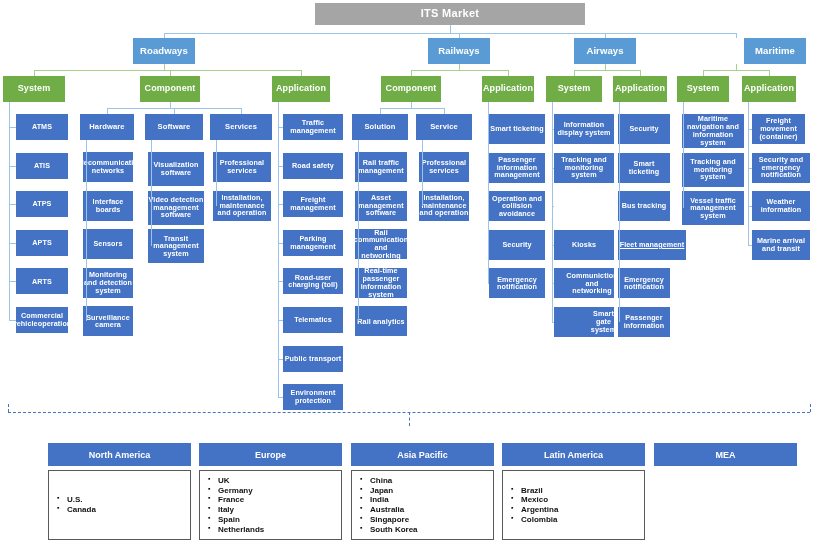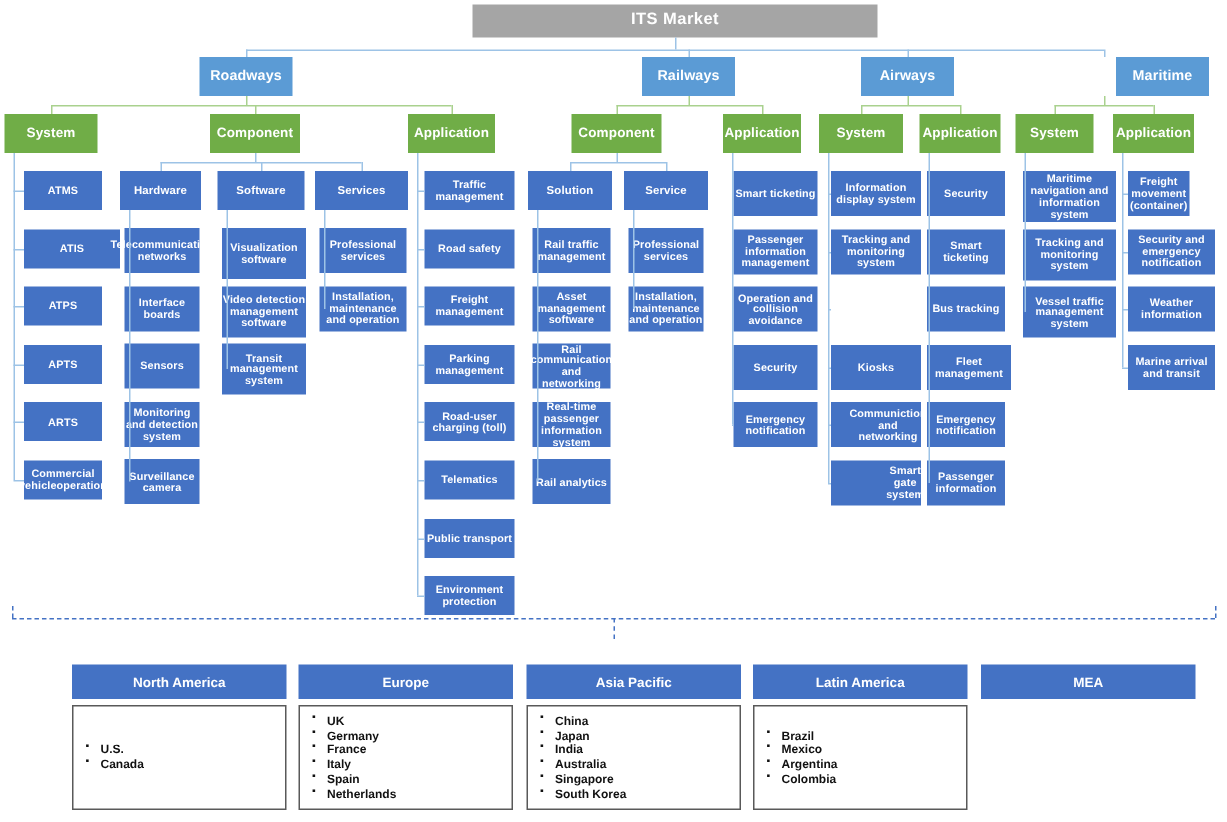--- a/index.html
+++ b/index.html
@@ -118,21 +118,21 @@
     <div class="ln v" style="left: 736px; top: 33px; height: 5px;"></div>
     <div class="node lvl1" style="left: 133px; top: 38px; width: 62px; height: 26px;">Roadways</div>
     <div class="ln gv" style="left: 164px; top: 64px; height: 6px;"></div>
     <div class="ln gh" style="left: 34px; top: 70px; width: 267px;"></div>
     <div class="ln gv" style="left: 34px; top: 70px; height: 6px;"></div>
     <div class="ln gv" style="left: 170px; top: 70px; height: 6px;"></div>
     <div class="ln gv" style="left: 301px; top: 70px; height: 6px;"></div>
     <div class="node lvl2" style="left: 3px; top: 76px; width: 62px; height: 26px;">System</div>
     <div class="node leaf" style="left: 16px; top: 114px; width: 52px; height: 26px;">ATMS</div>
     <div class="ln h" style="left: 9px; top: 127px; width: 7px;"></div>
-    <div class="node leaf" style="left: 16px; top: 152.6px; width: 64px; height: 26px;">ATIS</div>
+    <div class="node leaf" style="left: 16px; top: 152.6px; width: 52px; height: 26px;">ATIS</div>
     <div class="ln h" style="left: 9px; top: 165.6px; width: 7px;"></div>
     <div class="node leaf" style="left: 16px; top: 191.2px; width: 52px; height: 26px;">ATPS</div>
     <div class="ln h" style="left: 9px; top: 204.2px; width: 7px;"></div>
     <div class="node leaf" style="left: 16px; top: 229.8px; width: 52px; height: 26px;">APTS</div>
     <div class="ln h" style="left: 9px; top: 242.8px; width: 7px;"></div>
     <div class="node leaf" style="left: 16px; top: 268.4px; width: 52px; height: 26px;">ARTS</div>
     <div class="ln h" style="left: 9px; top: 281.4px; width: 7px;"></div>
     <div class="node leaf" style="left: 16px; top: 307px; width: 52px; height: 26px;">Commercial vehicleoperation</div>
     <div class="ln h" style="left: 9px; top: 320px; width: 7px;"></div>
     <div class="ln v" style="left: 9px; top: 102px; height: 218px;"></div>
@@ -244,42 +244,42 @@
     <div class="node leaf" style="left: 554px; top: 307px; width: 60px; height: 30px; padding-left: 39px;">Smart gate system</div>
     <div class="ln h" style="left: 552px; top: 322px; width: 2px;"></div>
     <div class="ln v" style="left: 552px; top: 102px; height: 220px;"></div>
     <div class="node lvl2" style="left: 613px; top: 76px; width: 54px; height: 26px;">Application</div>
     <div class="node leaf" style="left: 618px; top: 114px; width: 52px; height: 30px;">Security</div>
     <div class="ln h" style="left: 619px; top: 129px;"></div>
     <div class="node leaf" style="left: 618px; top: 152.6px; width: 52px; height: 30px;">Smart ticketing</div>
     <div class="ln h" style="left: 619px; top: 167.6px;"></div>
     <div class="node leaf" style="left: 618px; top: 191.2px; width: 52px; height: 30px;">Bus tracking</div>
     <div class="ln h" style="left: 619px; top: 206.2px;"></div>
-    <div class="node leaf" style="left: 618px; top: 229.8px; width: 56px; height: 30px;">Fleet management</div>
+    <div class="node leaf" style="left: 618px; top: 229.8px; width: 68px; height: 30px; text-decoration: underline;">Fleet management</div>
     <div class="ln h" style="left: 619px; top: 244.8px;"></div>
     <div class="node leaf" style="left: 618px; top: 268.4px; width: 52px; height: 30px;">Emergency notification</div>
     <div class="ln h" style="left: 619px; top: 283.4px;"></div>
     <div class="node leaf" style="left: 618px; top: 307px; width: 52px; height: 30px;">Passenger information</div>
     <div class="ln h" style="left: 619px; top: 322px;"></div>
     <div class="ln v" style="left: 619px; top: 102px; height: 220px;"></div>
     <div class="node lvl1" style="left: 744px; top: 38px; width: 62px; height: 26px;">Maritime</div>
     <div class="ln gv" style="left: 736px; top: 64px; height: 6px;"></div>
     <div class="ln gh" style="left: 703px; top: 70px; width: 66px;"></div>
     <div class="ln gv" style="left: 703px; top: 70px; height: 6px;"></div>
     <div class="ln gv" style="left: 769px; top: 70px; height: 6px;"></div>
     <div class="node lvl2" style="left: 677px; top: 76px; width: 52px; height: 26px;">System</div>
     <div class="node leaf" style="left: 682px; top: 114px; width: 62px; height: 34px;">Maritime navigation and information system</div>
     <div class="ln h" style="left: 683px; top: 131px;"></div>
     <div class="node leaf" style="left: 682px; top: 152.6px; width: 62px; height: 34px;">Tracking and monitoring system</div>
     <div class="ln h" style="left: 683px; top: 169.6px;"></div>
     <div class="node leaf" style="left: 682px; top: 191.2px; width: 62px; height: 34px;">Vessel traffic management system</div>
     <div class="ln h" style="left: 683px; top: 208.2px;"></div>
     <div class="ln v" style="left: 683px; top: 102px; height: 106.2px;"></div>
     <div class="node lvl2" style="left: 742px; top: 76px; width: 54px; height: 26px;">Application</div>
-    <div class="node leaf" style="left: 752px; top: 114px; width: 41px; height: 30px;">Freight movement (container)</div>
+    <div class="node leaf" style="left: 752px; top: 114px; width: 53px; height: 30px;">Freight movement (container)</div>
     <div class="ln h" style="left: 748px; top: 129px; width: 4px;"></div>
     <div class="node leaf" style="left: 752px; top: 152.6px; width: 58px; height: 30px;">Security and emergency notification</div>
     <div class="ln h" style="left: 748px; top: 167.6px; width: 4px;"></div>
     <div class="node leaf" style="left: 752px; top: 191.2px; width: 58px; height: 30px;">Weather information</div>
     <div class="ln h" style="left: 748px; top: 206.2px; width: 4px;"></div>
     <div class="node leaf" style="left: 752px; top: 229.8px; width: 58px; height: 30px;">Marine arrival and transit</div>
     <div class="ln h" style="left: 748px; top: 244.8px; width: 4px;"></div>
     <div class="ln v" style="left: 748px; top: 102px; height: 142.8px;"></div>
     <div class="dash-h" style="left: 8px; top: 412px; width: 802px;"></div>
     <div class="dash-v" style="left: 8px; top: 404px; height: 8px;"></div>

